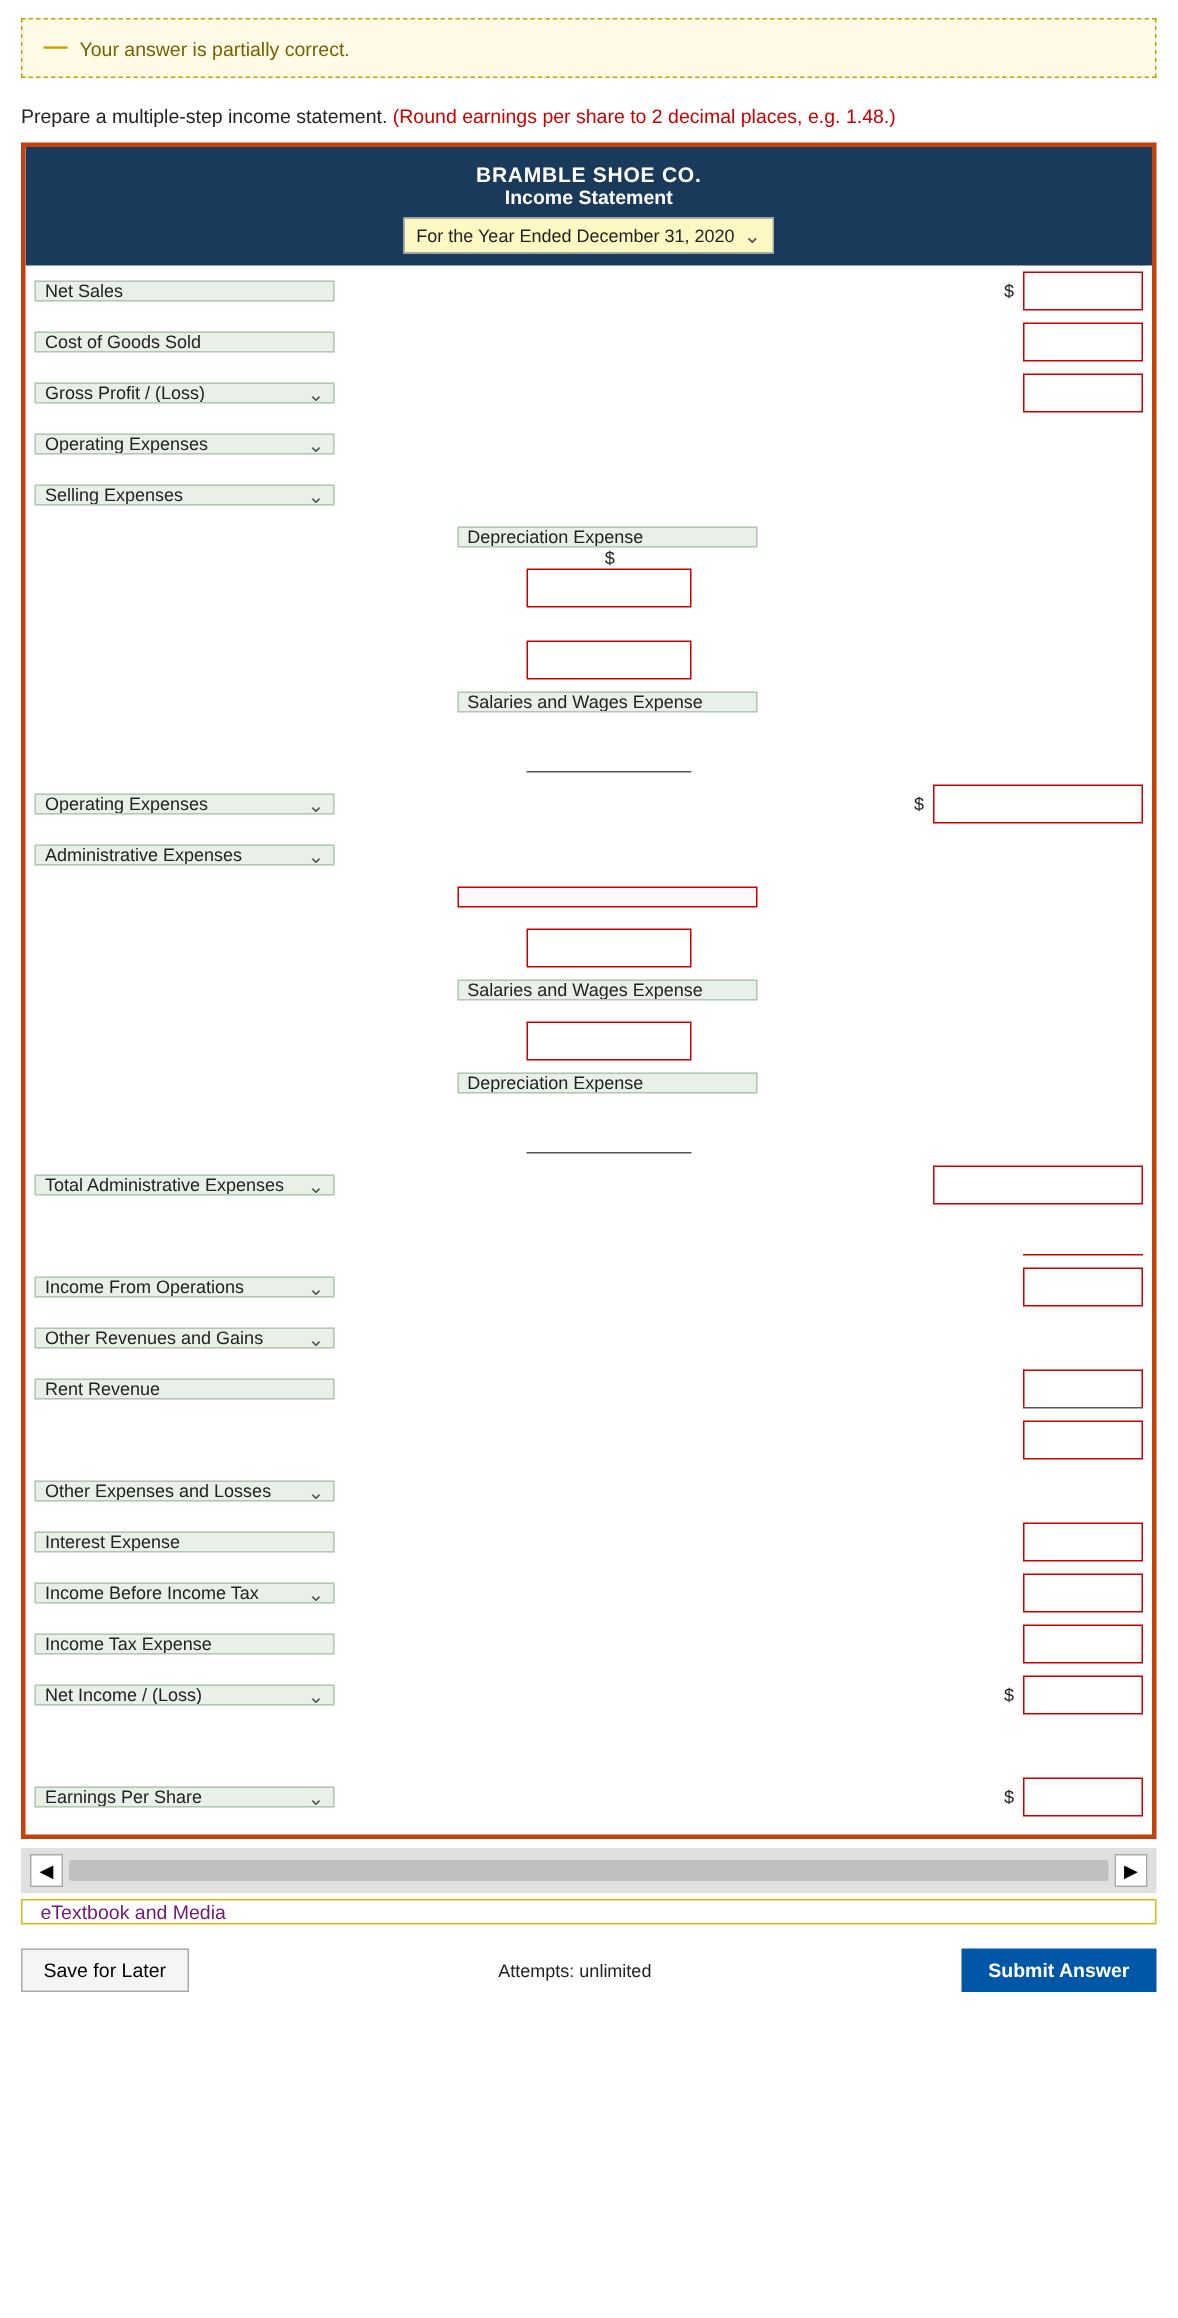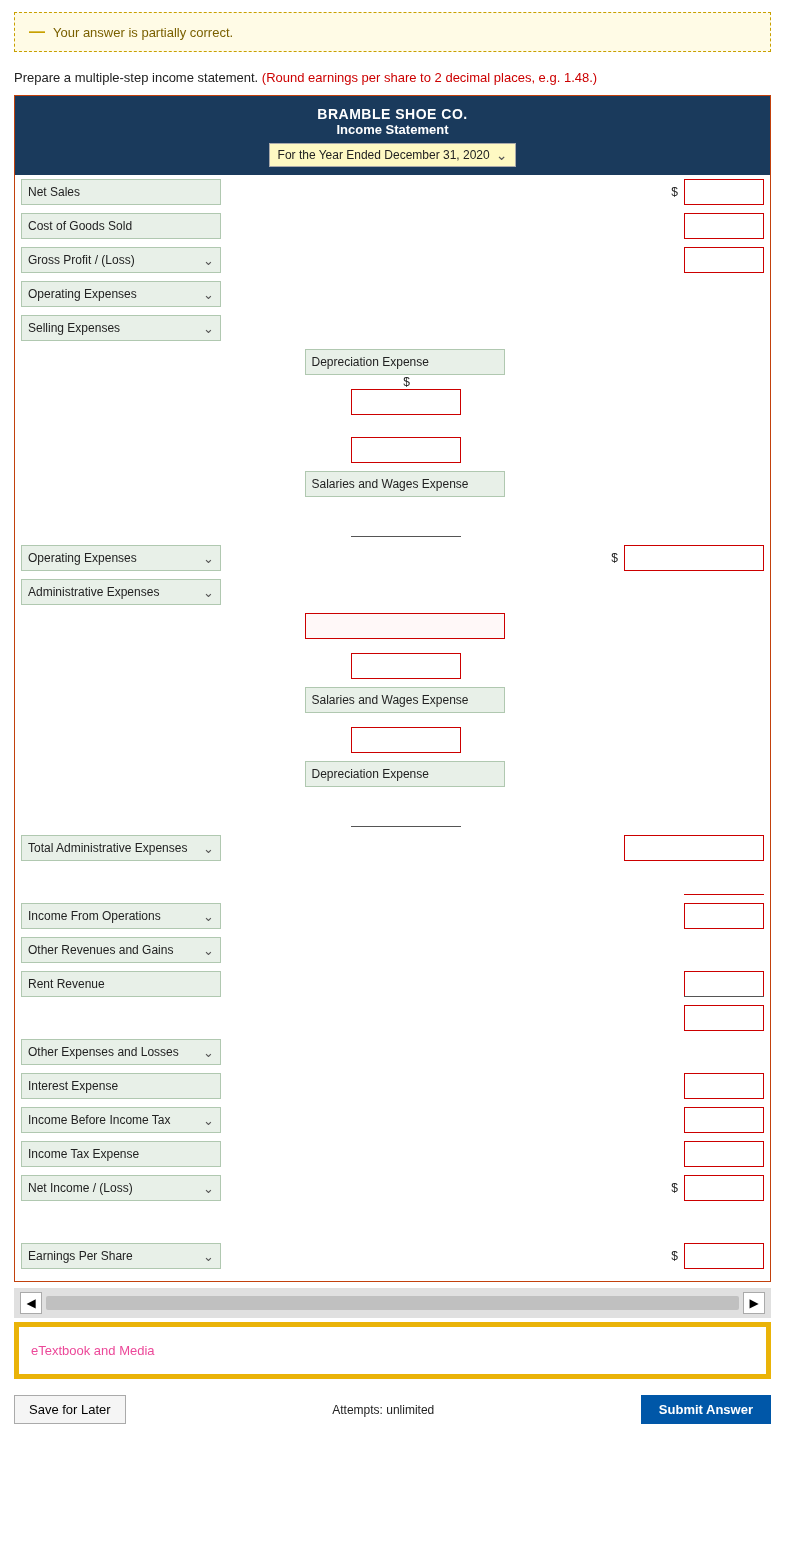--- a/index.html
+++ b/index.html
@@ -26,21 +26,21 @@
       font-size: 13px;
       color: #222;
     }
     .instruction .highlight {
       color: #c00;
       font-weight: normal;
     }
 
     .statement-wrapper {
       margin: 0 14px;
-      border: 1px solid #c2410c;
+      border: 3px solid #c2410c;
       overflow: hidden;
     }
 
     .statement-header {
       background: #1a3a5c;
       color: #fff;
       text-align: center;
       padding: 10px 4px 8px 4px;
     }
     .statement-header .company-name {
@@ -85,21 +85,21 @@
     .form-row.indent-1 { padding-left: 30px; flex-direction: column; }
 
     .label-box {
       background: #e8f0e8;
       border: 1px solid #b0c8b0;
       padding: 3px 6px;
       font-size: 12px;
       color: #222;
       min-width: 200px;
       max-width: 260px;
-      height: 26px;
+      height: 14px;
       display: flex;
       align-items: center;
       white-space: nowrap;
       overflow: hidden;
     }
     .label-box.with-dropdown {
       justify-content: space-between;
       cursor: pointer;
     }
     .label-box .chevron { color: #555; font-size: 13px; }
@@ -154,25 +154,25 @@
       flex: 1;
       height: 14px;
       background: #c0c0c0;
       border-radius: 2px;
     }
 
     .footer-links {
       margin: 0 14px;
     }
     .footer-link-row {
-      border: 5px solid #eab308;
-      padding: 16px 12px;
+      border: 1px solid #eab308;
+      padding: 0 12px;
       margin-top: 4px;
       font-size: 13px;
-      color: #ec4899;
+      color: #701a75;
       cursor: pointer;
       background: #fff;
     }
 
     .action-bar {
       display: flex;
       align-items: center;
       justify-content: space-between;
       padding: 10px 14px;
       margin-top: 6px;

